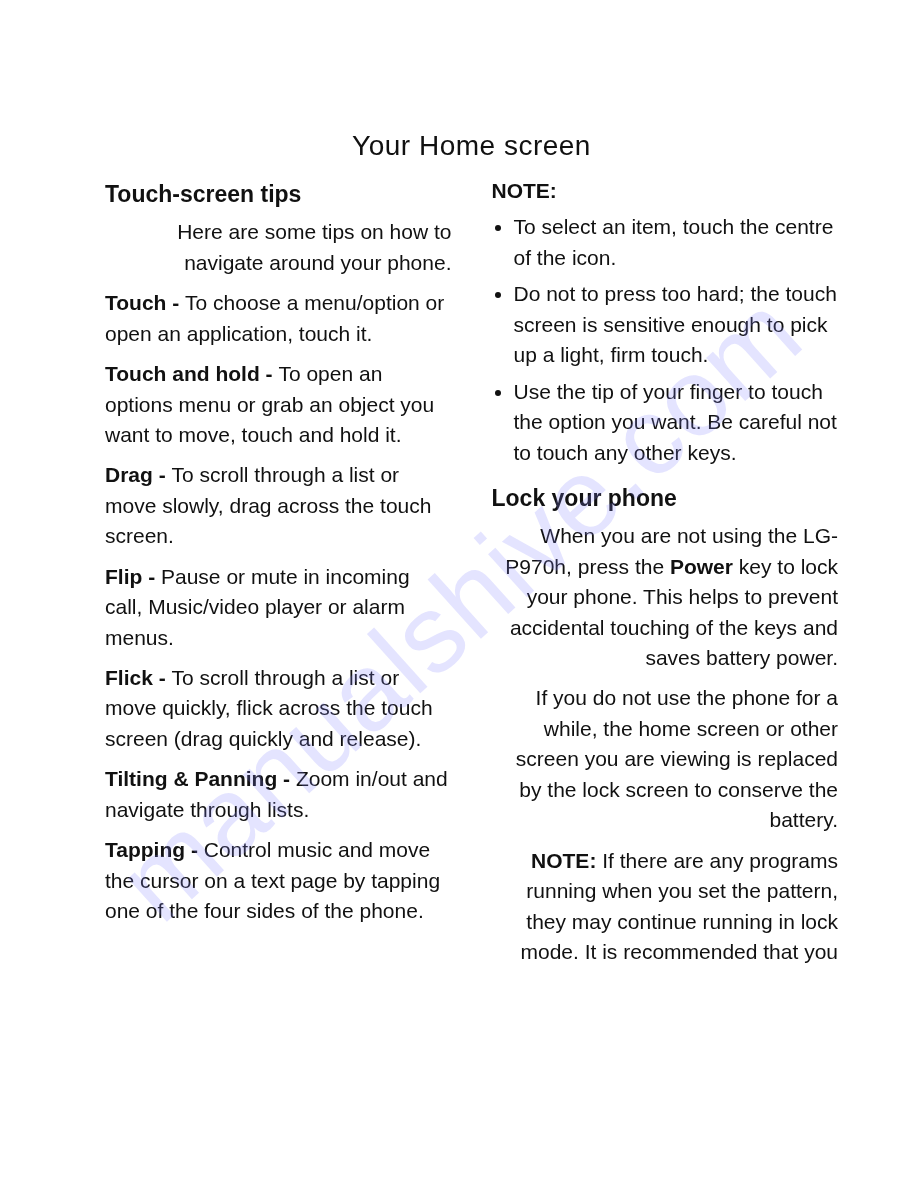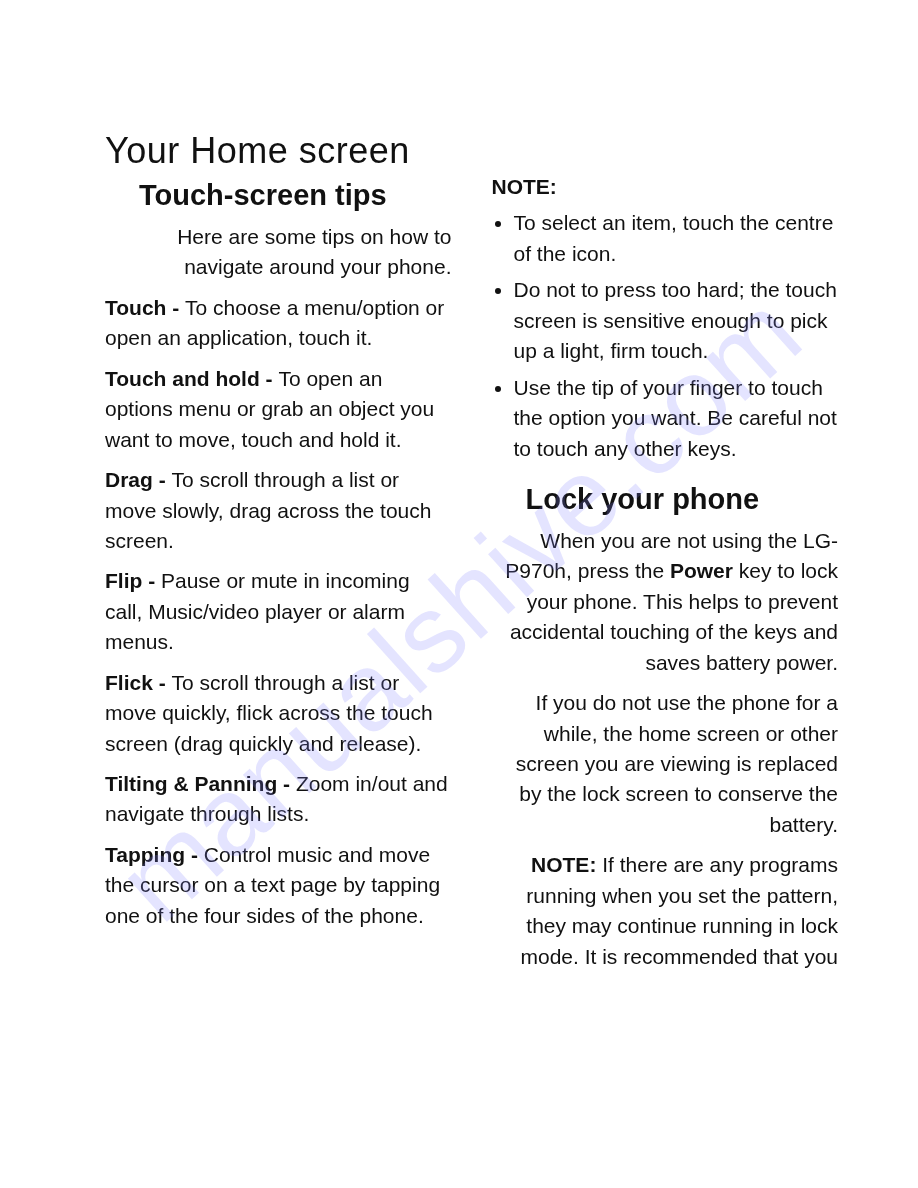--- a/index.html
+++ b/index.html
@@ -6,41 +6,41 @@
   body {
     width: 918px;
     height: 1188px;
     background: #fff;
     font-family: Arial, Helvetica, sans-serif;
     color: #111;
     position: relative;
     padding: 130px 80px 80px 105px;
   }
   .page-title {
-    font-size: 36px;
+    font-size: 28px;
     font-weight: 400;
     letter-spacing: 0.5px;
-    margin-bottom: 0;
+    margin-bottom: 14px;
     font-family: "Comic Sans MS", "Segoe Script", cursive, Arial, sans-serif;
+    text-align: center;
   }
   .columns {
     display: flex;
     gap: 40px;
   }
   .col {
     width: 50%;
     font-size: 21px;
     line-height: 1.45;
   }
   .h2 {
-    font-size: 29px;
+    font-size: 23px;
     font-weight: 700;
     margin-bottom: 6px;
     margin-top: 2px;
-    margin-left: 34px;
   }
   .para { margin-bottom: 10px; text-align: right; }
   .tip { margin-bottom: 10px; }
   .tip .term { font-weight: 700; }
   .note-label { font-weight: 700; margin-bottom: 6px; }
   ul.notes { list-style: disc; padding-left: 22px; margin-bottom: 14px; }
   ul.notes li { margin-bottom: 6px; }
   .lock-h2 { margin-top: 4px; }
   .watermark {
     position: absolute;

